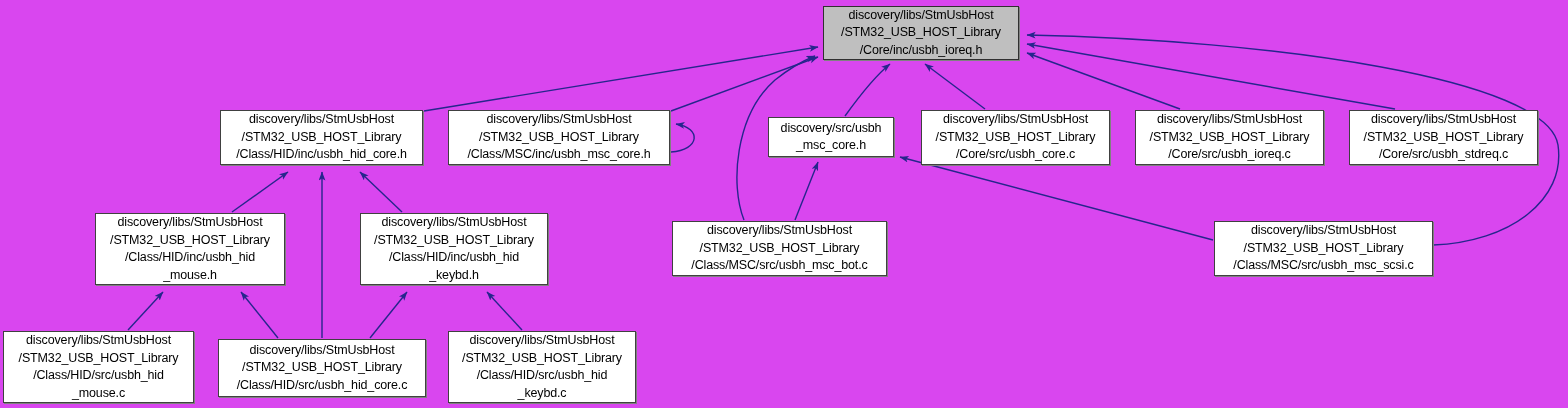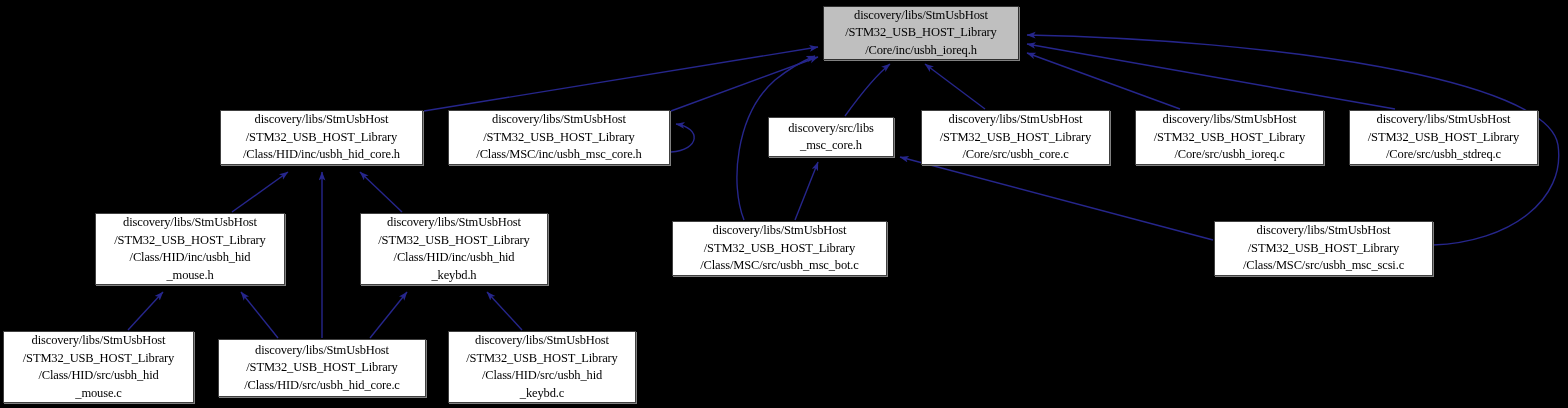--- a/index.html
+++ b/index.html
@@ -5,22 +5,22 @@
 <style>
   html, body {
     margin: 0;
     padding: 0;
     background: #ffffff;
   }
   #graph {
     position: relative;
     width: 1568px;
     height: 408px;
-    background: #000000;
-    font-family: Liberation Serif, serif;
+    background: #d946ef;
+    font-family: Liberation Sans, sans-serif;
     overflow: hidden;
   }
   #edges {
     position: absolute;
     left: 0;
     top: 0;
     width: 1568px;
     height: 408px;
     pointer-events: none;
   }
@@ -114,21 +114,21 @@
 /Class/HID/inc/usbh_hid_core.h</span>
   </div>
 
   <div class="node" style="left:448px; top:110px; width:222px; height:55px;">
     <span class="label">discovery/libs/StmUsbHost
 /STM32_USB_HOST_Library
 /Class/MSC/inc/usbh_msc_core.h</span>
   </div>
 
   <div class="node" style="left:768px; top:117px; width:126px; height:40px;">
-    <span class="label">discovery/src/libs
+    <span class="label">discovery/src/usbh
 _msc_core.h</span>
   </div>
 
   <div class="node" style="left:921px; top:110px; width:189px; height:55px;">
     <span class="label">discovery/libs/StmUsbHost
 /STM32_USB_HOST_Library
 /Core/src/usbh_core.c</span>
   </div>
 
   <div class="node" style="left:1135px; top:110px; width:189px; height:55px;">

